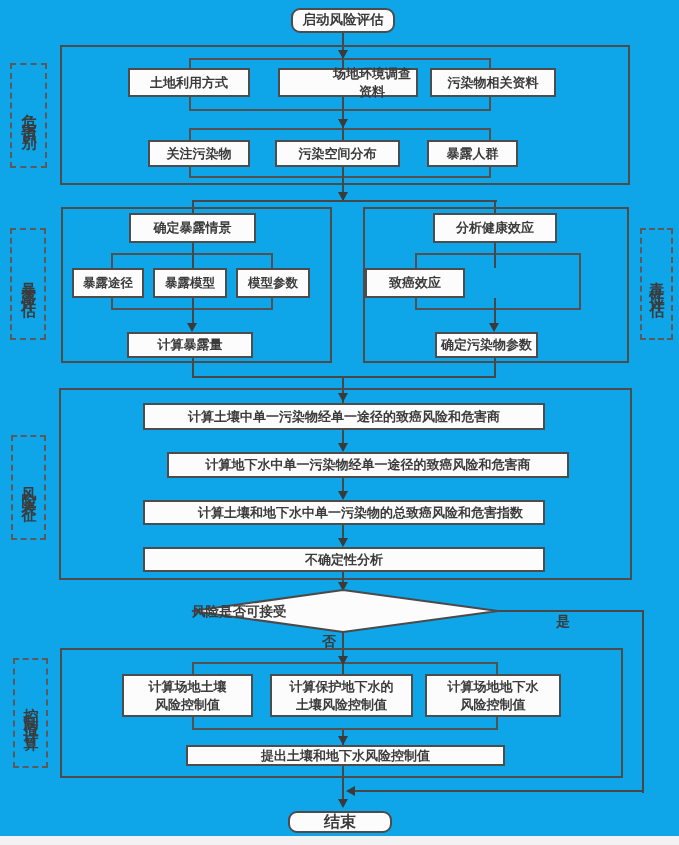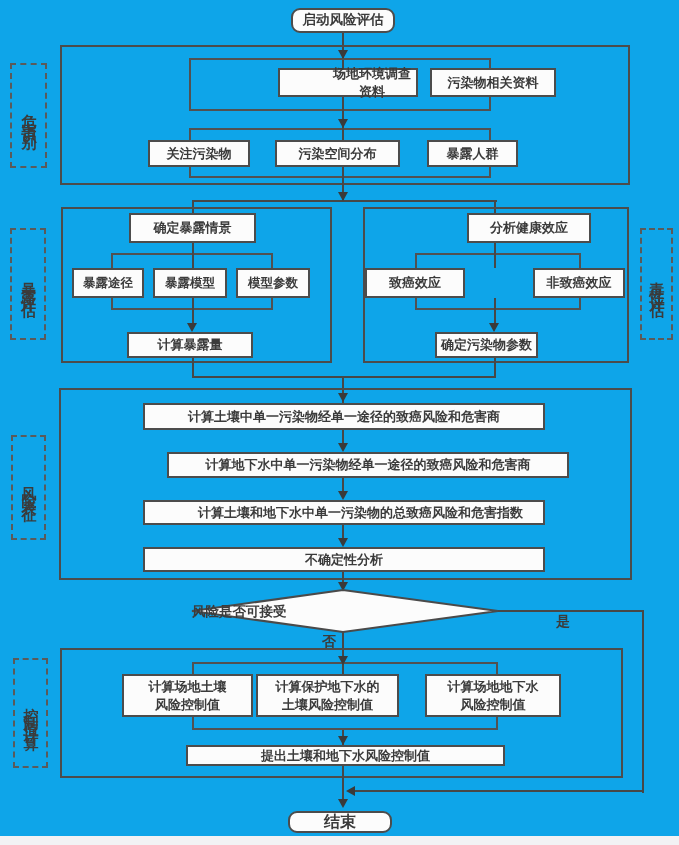--- a/index.html
+++ b/index.html
@@ -86,56 +86,56 @@
   <div class="tri-down" style="left:338px;top:538px;"></div>
   <div class="tri-down" style="left:338px;top:582px;"></div>
   <div class="tri-down" style="left:338px;top:656px;"></div>
   <div class="tri-down" style="left:338px;top:736px;"></div>
   <div class="tri-left" style="left:346px;top:786px;"></div>
   <div class="tri-down" style="left:338px;top:799px;"></div>
 
   <div class="node round" style="left:291px;top:8px;width:104px;height:25px;font-size:13.5px;">启动风险评估</div>
 
   <div class="dlabel" style="left:10px;top:63px;width:37px;height:105px;">危害识别</div>
+  <div class="node" style="left:128px;top:68px;width:122px;height:29px;">土地利用方式</div>
   <div class="node" style="left:278px;top:68px;width:140px;height:29px;padding-left:48px;">场地环境调查资料</div>
   <div class="node" style="left:430px;top:68px;width:126px;height:29px;">污染物相关资料</div>
   <div class="node" style="left:148px;top:140px;width:102px;height:27px;">关注污染物</div>
   <div class="node" style="left:275px;top:140px;width:125px;height:27px;">污染空间分布</div>
   <div class="node" style="left:427px;top:140px;width:91px;height:27px;">暴露人群</div>
 
   <div class="dlabel" style="left:10px;top:228px;width:36px;height:112px;">暴露评估</div>
   <div class="node" style="left:129px;top:213px;width:127px;height:30px;">确定暴露情景</div>
   <div class="node" style="left:72px;top:268px;width:72px;height:30px;font-size:12.5px;">暴露途径</div>
   <div class="node" style="left:153px;top:268px;width:74px;height:30px;font-size:12.5px;">暴露模型</div>
   <div class="node" style="left:236px;top:268px;width:74px;height:30px;font-size:12.5px;">模型参数</div>
   <div class="node" style="left:127px;top:332px;width:126px;height:26px;">计算暴露量</div>
 
   <div class="dlabel" style="left:640px;top:228px;width:33px;height:112px;">毒性评估</div>
-  <div class="node" style="left:433px;top:213px;width:124px;height:30px;margin-left:34px;">分析健康效应</div>
+  <div class="node" style="left:433px;top:213px;width:124px;height:30px;">分析健康效应</div>
   <div class="node" style="left:365px;top:268px;width:100px;height:30px;">致癌效应</div>
-  <div class="node" style="left:533px;top:268px;width:92px;height:30px;">非致癌效应</div>
   <div class="node" style="left:435px;top:332px;width:103px;height:26px;">确定污染物参数</div>
 
   <div class="dlabel" style="left:11px;top:435px;width:35px;height:105px;">风险表征</div>
   <div class="node" style="left:143px;top:403px;width:402px;height:27px;">计算土壤中单一污染物经单一途径的致癌风险和危害商</div>
   <div class="node" style="left:143px;top:452px;width:402px;height:26px;margin-left:24px;">计算地下水中单一污染物经单一途径的致癌风险和危害商</div>
   <div class="node" style="left:143px;top:500px;width:402px;height:25px;padding-left:33px;">计算土壤和地下水中单一污染物的总致癌风险和危害指数</div>
   <div class="node" style="left:143px;top:547px;width:402px;height:25px;">不确定性分析</div>
 
   <svg style="position:absolute;left:185px;top:586px;" width="320" height="50" viewBox="0 0 320 50">
     <polygon points="7,25 158,4 313,25 158,46" fill="#fcfcfc" stroke="#4a4a4a" stroke-width="2"></polygon>
   </svg>
   <div class="diamond-text" style="left:192px;top:603px;width:305px;">风险是否可接受</div>
   <div class="freelabel" style="left:318px;top:633px;width:22px;">否</div>
   <div class="freelabel" style="left:552px;top:613px;width:22px;">是</div>
 
   <div class="dlabel" style="left:13px;top:658px;width:35px;height:110px;">控制值计算</div>
   <div class="node" style="left:122px;top:674px;width:131px;height:43px;">计算场地土壤
 风险控制值</div>
-  <div class="node" style="left:256px;top:674px;width:143px;height:43px;">计算保护地下水的
+  <div class="node" style="left:270px;top:674px;width:143px;height:43px;">计算保护地下水的
 土壤风险控制值</div>
   <div class="node" style="left:425px;top:674px;width:136px;height:43px;">计算场地地下水
 风险控制值</div>
   <div class="node" style="left:186px;top:745px;width:319px;height:21px;">提出土壤和地下水风险控制值</div>
 
   <div class="node round" style="left:288px;top:811px;width:104px;height:22px;font-size:16px;">结束</div>
 
   <div class="strip" style="top:836px;height:9px;background:#f2f2f4;"></div>
 </div>
 

